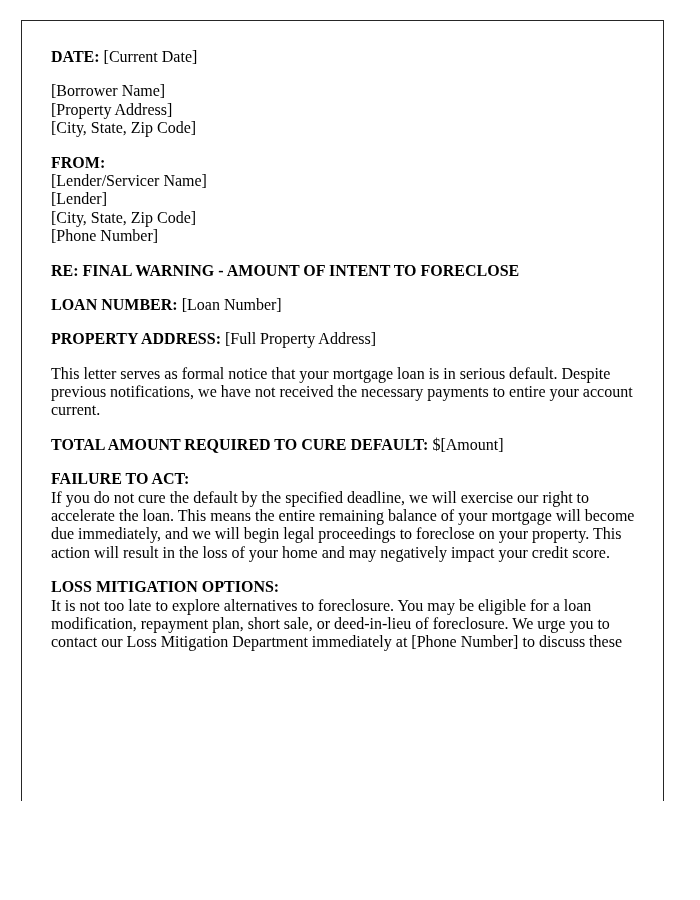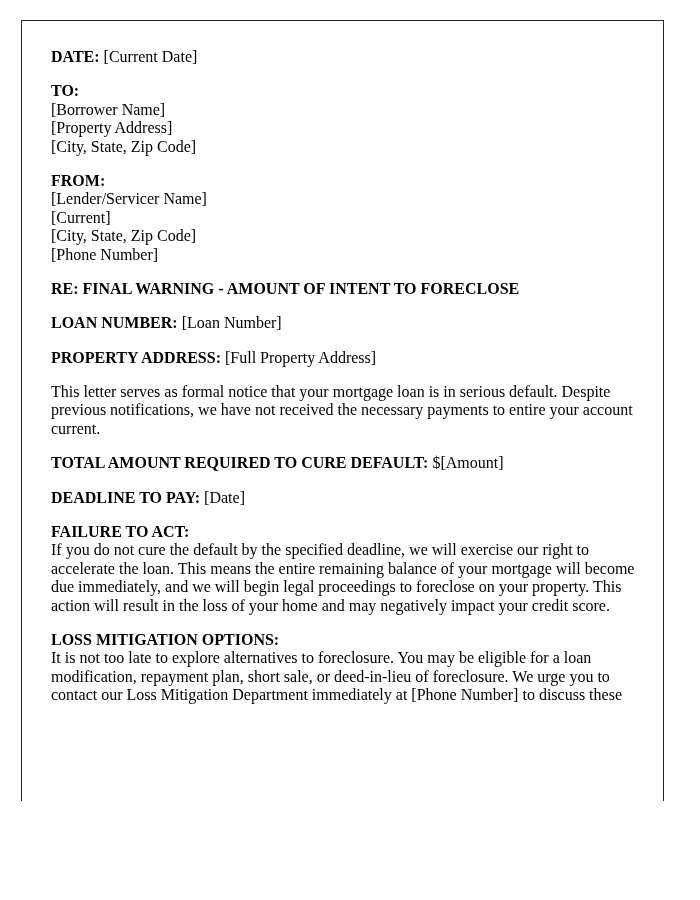--- a/index.html
+++ b/index.html
@@ -50,46 +50,44 @@
 </head>
 <body>
 
 <div class="page">
   <div class="letter-clip">
     <div class="letter-box">
 
       <p><strong>DATE:</strong> <span>[Current Date]</span></p>
 
       <p>
-          <strong class="block-line">TO:</strong>
           <span class="block-line">[Borrower Name]</span>
           <span class="block-line">[Property Address]</span>
           <span class="block-line">[City, State, Zip Code]</span>
         </p>
 
       <p>
           <strong class="block-line">FROM:</strong>
           <span class="block-line">[Lender/Servicer Name]</span>
-          <span class="block-line">[Current]</span>
+          <span class="block-line">[Lender]</span>
           <span class="block-line">[City, State, Zip Code]</span>
           <span class="block-line">[Phone Number]</span>
         </p>
 
       <p><strong>RE: FINAL WARNING - AMOUNT OF INTENT TO FORECLOSE</strong></p>
 
       <p><strong>LOAN NUMBER:</strong> <span>[Loan Number]</span></p>
 
       <p><strong>PROPERTY ADDRESS:</strong> <span>[Full Property Address]</span></p>
 
 
       <p>This letter serves as formal notice that your mortgage loan is in serious default. Despite previous notifications, we have not received the necessary payments to entire your account current.</p>
 
       <p><strong>TOTAL AMOUNT REQUIRED TO CURE DEFAULT:</strong> <span>$[Amount]</span></p>
 
-      <p><strong>DEADLINE TO PAY:</strong> <span>[Date]</span></p>
 
 
       <p><strong class="block-line">FAILURE TO ACT:</strong><span>If you do not cure the default by the specified deadline, we will exercise our right to accelerate the loan. This means the entire remaining balance of your mortgage will become due immediately, and we will begin legal proceedings to foreclose on your property. This action will result in the loss of your home and may negatively impact your credit score.</span></p>
 
       <p><strong class="block-line">LOSS MITIGATION OPTIONS:</strong><span>It is not too late to explore alternatives to foreclosure. You may be eligible for a loan modification, repayment plan, short sale, or deed-in-lieu of foreclosure. We urge you to contact our Loss Mitigation Department immediately at [Phone Number] to discuss these</span></p>
 
     </div>
   </div>
 </div>
 

